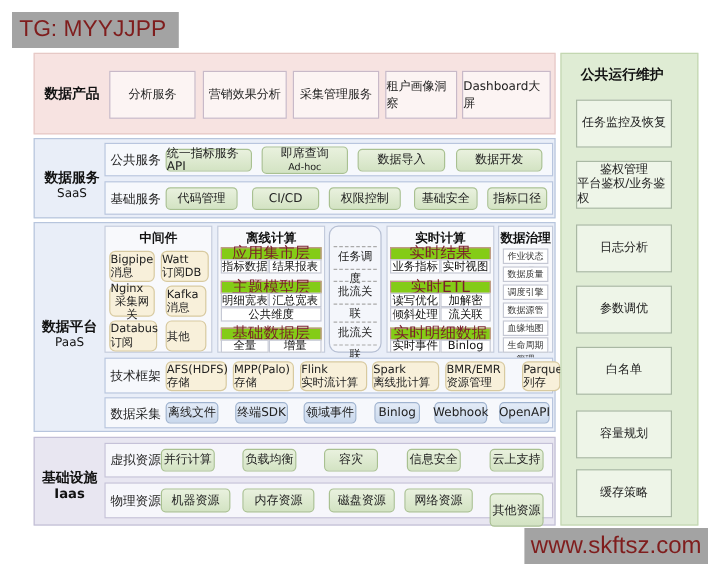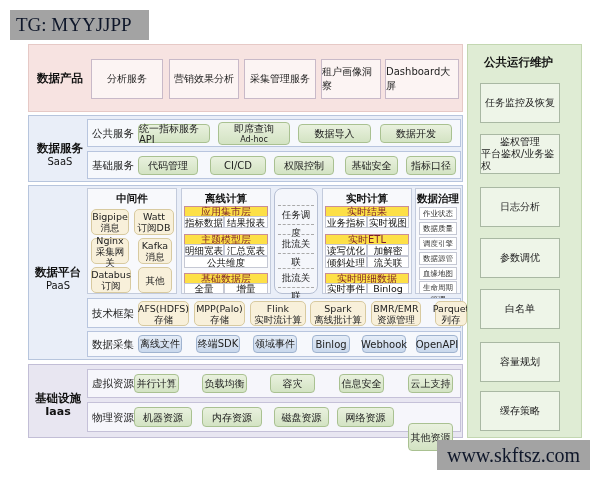--- a/index.html
+++ b/index.html
@@ -1,19 +1,19 @@
 <!DOCTYPE html>
 <html><head>
 <meta charset="utf-8">
 <style>
   * { box-sizing: border-box; margin: 0; padding: 0; }
   html, body { width: 600px; height: 480px; background: #ffffff; overflow: hidden; }
   body { position: relative; font-family: "DejaVu Sans", "Liberation Sans", sans-serif; color: #222; }
 
-  .wm { position: absolute; background: #a3a3a3; color: #0f172a; font-family: Liberation Serif, serif; }
+  .wm { position: absolute; background: #a3a3a3; color: #7f1d1d; font-family: Liberation Sans, sans-serif; }
   .wm-top { left: 10px; top: 10px; width: 139px; height: 30px; font-size: 19px; line-height: 30px; padding-left: 6px; z-index: 5; }
   .wm-bottom { left: 437px; top: 440px; width: 153px; height: 30px; font-size: 20px; line-height: 30px; text-align: center; z-index: 5; }
 
   .band { position: absolute; border: 1px solid #c9c2cf; }
   .band-label { position: absolute; font-weight: bold; font-size: 11.5px; text-align: center; line-height: 14px; color: #111; }
   .band-label .sub { font-weight: normal; font-size: 10px; display: block; }
 
   
   #b-products { left: 28px; top: 44px; width: 435px; height: 68px; background: #f7e3e1; border-color: #e6c9c6; }
   #b-products .band-label { left: 0; top: 26px; width: 62px; }
@@ -25,22 +25,22 @@
   .row { position: absolute; background: #f6f8fc; border: 1px solid #b8c5de; }
   .row-label { position: absolute; left: 4px; font-size: 10.5px; color: #222; }
   .gbtn { position: absolute; background: linear-gradient(#e9f1de, #d3e3c3); border: 1px solid #a9c191; border-radius: 4px; font-size: 10px; display: flex; flex-direction: column; align-items: center; justify-content: center; line-height: 11px; color: #222; }
   .gbtn .small { font-size: 8px; }
 
   
   #b-paas { left: 28px; top: 185px; width: 435px; height: 175px; background: #e9eef8; border-color: #b7c5dd; }
   #b-paas .band-label { left: 0; top: 79px; width: 58px; }
   .panel { position: absolute; background: #f8f9fc; border: 1px solid #c3cbdc; }
   .panel-title { position: absolute; left: 0; right: 0; top: 3px; text-align: center; font-weight: bold; font-size: 10.5px; color: #111; }
-  .ybtn { position: absolute; background: #f8f0da; border: 1px solid #d8caa0; border-radius: 5px; font-size: 9.5px; display: flex; flex-direction: column; align-items: center; justify-content: center; line-height: 11px; color: #222; text-align: center; }
-  .layer-h { position: absolute; background: #fde047; border: 1px solid #c98e97; font-size: 10px; text-align: center; line-height: 10px; color: #7a1e2c; text-decoration: underline; }
+  .ybtn { position: absolute; background: #f8f0da; border: 1px solid #d8caa0; border-radius: 5px; font-size: 9.5px; display: flex; flex-direction: column; align-items: flex-start; justify-content: center; line-height: 11px; color: #222; text-align: center; }
+  .layer-h { position: absolute; background: #84cc16; border: 1px solid #c98e97; font-size: 13px; text-align: center; line-height: 10px; color: #7a1e2c; text-decoration: underline; }
   .cell { position: absolute; background: #fff; border: 1px solid #c5c8d4; font-size: 9.5px; text-align: center; line-height: 11px; color: #111; }
   .sched { position: absolute; background: #f4f6fb; border: 1px solid #b6bfd3; border-radius: 8px; }
   .sched-item { position: absolute; left: 3px; right: 3px; height: 20px; border-top: 1px dashed #aaa; border-bottom: 1px dashed #aaa; font-size: 9.5px; text-align: center; line-height: 18px; }
   .gov-item { position: absolute; left: 3px; right: 3px; height: 13px; background: #fff; border: 1px solid #c5c8d4; font-size: 7.5px; text-align: center; line-height: 12px; color: #333; }
   .bbtn { position: absolute; background: linear-gradient(#e4ecf7, #c9d8ec); border: 1px solid #9fb3cf; border-radius: 4px; font-size: 10px; display: flex; align-items: center; justify-content: center; color: #222; }
 
   
   #b-iaas { left: 28px; top: 364px; width: 435px; height: 74px; background: #e8e6f1; border-color: #c2bed6; }
   #b-iaas .band-label { left: 0; top: 26px; width: 58px; }
   .row-i { position: absolute; background: #f6f6fb; border: 1px solid #c5c1d8; }
@@ -222,21 +222,21 @@
     <div class="gbtn" style="left:182px;top:4px;width:45px;height:19px;">容灾</div>
     <div class="gbtn" style="left:251px;top:4px;width:45px;height:19px;">信息安全</div>
     <div class="gbtn" style="left:320px;top:4px;width:45px;height:19px;">云上支持</div>
   </div>
   <div class="row-i" style="left:58px;top:37px;width:374px;height:30px;">
     <div class="row-label" style="top:8px;">物理资源</div>
     <div class="gbtn" style="left:46px;top:4px;width:58px;height:20px;">机器资源</div>
     <div class="gbtn" style="left:114px;top:4px;width:60px;height:20px;">内存资源</div>
     <div class="gbtn" style="left:186px;top:4px;width:55px;height:20px;">磁盘资源</div>
     <div class="gbtn" style="left:249px;top:4px;width:57px;height:20px;">网络资源</div>
-    <div class="gbtn" style="left:320px;top:20px;width:45px;height:28px;">其他资源</div>
+    <div class="gbtn" style="left:320px;top:8px;width:45px;height:28px;">其他资源</div>
   </div>
 </div>
 
 <div class="band" id="b-ops">
   <div class="band-label">公共运行维护</div>
   <div class="obox" style="top:38px;">任务监控及恢复</div>
   <div class="obox" style="top:89px;">
     <span>鉴权管理</span>
     <span class="small">平台鉴权/业务鉴权</span>
   </div>

